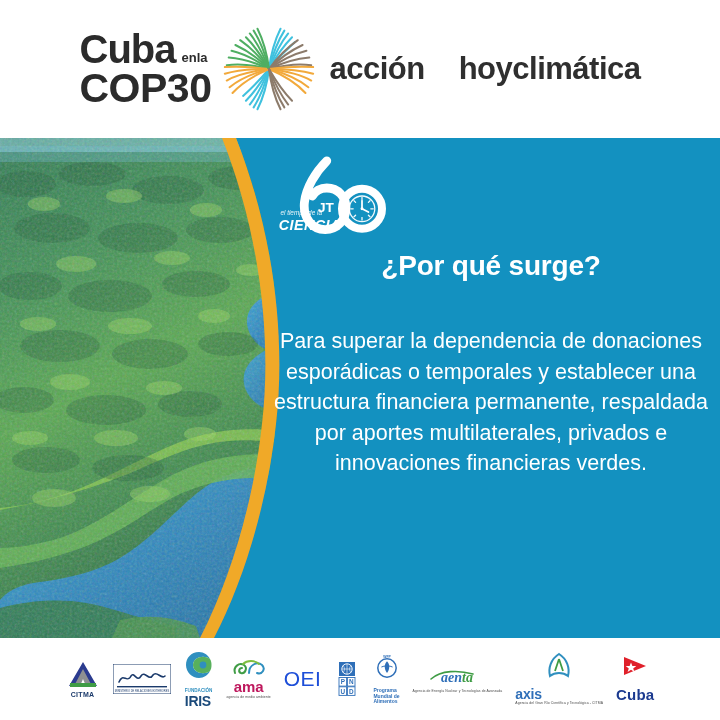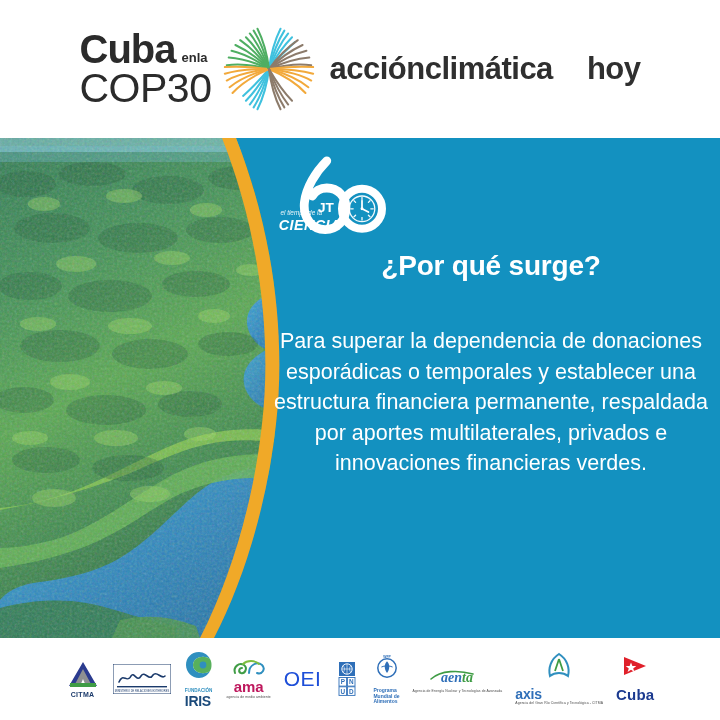--- a/index.html
+++ b/index.html
@@ -50,21 +50,21 @@
     flex-direction: row;
     align-items: flex-start;
     font-size: 13px;
     font-weight: bold;
     line-height: 1.0;
     color: #2b2b2b;
     padding-bottom: 4px;
   }
   .cop-word {
     font-size: 41px;
-    font-weight: normal;
+    font-weight: bold;
     letter-spacing: -0.5px;
     color: #2b2b2b;
     margin-top: 1px;
   }
 
   .pinwheel {
     width: 96px; height: 96px;
     flex: 0 0 auto;
   }
 
@@ -272,25 +272,25 @@
           </g>
         </g>
       </svg>
     </span>
 
     <div class="acm-lockup">
       <div class="acm-line">
         <svg width="0" height="0" style="position:absolute"></svg>
         <span>acción</span>
       </div>
+      <div class="acm-line l3">
+        <span>hoy</span>
+      </div>
       <div class="acm-line">
         <span>climática</span>
-      </div>
-      <div class="acm-line l3">
-        <span>hoy</span>
       </div>
     </div>
   </div>
 
   <div id="main">
 
     <div id="photo">
       <svg width="285" height="500" viewBox="0 0 285 500" aria-hidden="true">
         <defs>
           <linearGradient id="canopy" x1="0" y1="0" x2="0.3" y2="1">

